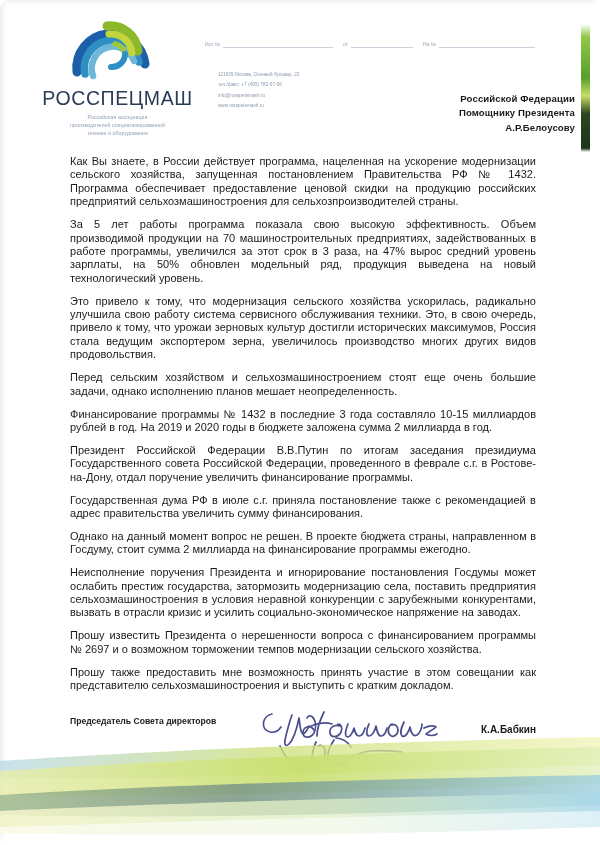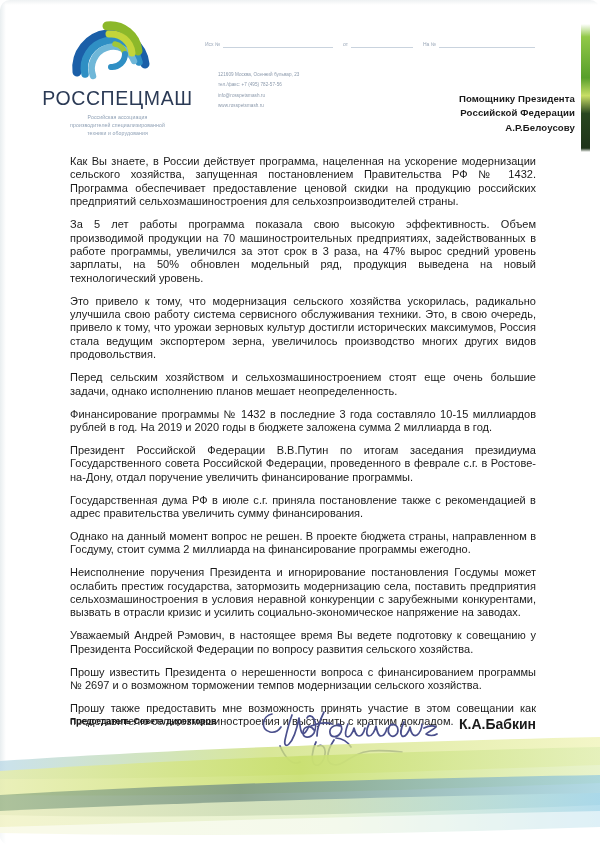--- a/index.html
+++ b/index.html
@@ -160,22 +160,22 @@
     left: 0;
     top: 0;
     font-size: 8.6px;
     font-weight: bold;
     color: #1b1b1b;
     white-space: nowrap;
   }
   .sign-name {
     position: absolute;
     right: 0;
-    top: 0;
-    font-size: 14px;
+    top: 8px;
+    font-size: 10px;
     font-weight: bold;
     color: #1b1b1b;
     white-space: nowrap;
   }
   .signature-ink {
     position: absolute;
     left: 186px;
     top: -14px;
     width: 300px;
     height: 64px;
@@ -248,37 +248,36 @@
   </div>
 
   <div class="contacts">
     <div>121609 Москва, Осенний бульвар, 23</div>
     <div>тел./факс: +7 (495) 782-57-56</div>
     <div>info@rosspetsmash.ru</div>
     <div>www.rosspetsmash.ru</div>
   </div>
 
   <div class="addressee">
+    <div>Российской Федерации</div>
     <div>Помощнику Президента</div>
-    <div>Российской Федерации</div>
     <div>А.Р.Белоусову</div>
   </div>
 
 
   <div class="body-text">
     <p>Как Вы знаете, в России действует программа, нацеленная на ускорение модернизации сельского хозяйства, запущенная постановлением Правительства РФ № 1432. Программа обеспечивает предоставление ценовой скидки на продукцию российских предприятий сельхозмашиностроения для сельхозпроизводителей страны.</p>
     <p>За 5 лет работы программа показала свою высокую эффективность. Объем производимой продукции на 70 машиностроительных предприятиях, задействованных в работе программы, увеличился за этот срок в 3 раза, на 47% вырос средний уровень зарплаты, на 50% обновлен модельный ряд, продукция выведена на новый технологический уровень.</p>
     <p>Это привело к тому, что модернизация сельского хозяйства ускорилась, радикально улучшила свою работу система сервисного обслуживания техники. Это, в свою очередь, привело к тому, что урожаи зерновых культур достигли исторических максимумов, Россия стала ведущим экспортером зерна, увеличилось производство многих других видов продовольствия.</p>
     <p>Перед сельским хозяйством и сельхозмашиностроением стоят еще очень большие задачи, однако исполнению планов мешает неопределенность.</p>
     <p>Финансирование программы № 1432 в последние 3 года составляло 10-15 миллиардов рублей в год. На 2019 и 2020 годы в бюджете заложена сумма 2 миллиарда в год.</p>
     <p>Президент Российской Федерации В.В.Путин по итогам заседания президиума Государственного совета Российской Федерации, проведенного в феврале с.г. в Ростове-на-Дону, отдал поручение увеличить финансирование программы.</p>
     <p>Государственная дума РФ в июле с.г. приняла постановление также с рекомендацией в адрес правительства увеличить сумму финансирования.</p>
     <p>Однако на данный момент вопрос не решен. В проекте бюджета страны, направленном в Госдуму, стоит сумма 2 миллиарда на финансирование программы ежегодно.</p>
     <p>Неисполнение поручения Президента и игнорирование постановления Госдумы может ослабить престиж государства, затормозить модернизацию села, поставить предприятия сельхозмашиностроения в условия неравной конкуренции с зарубежными конкурентами, вызвать в отрасли кризис и усилить социально-экономическое напряжение на заводах.</p>
-    <p>Уважаемый Андрей Рэмович, в настоящее время Вы ведете подготовку к совещанию у Президента Российской Федерации по вопросу развития сельского хозяйства.</p>
     <p>Прошу известить Президента о нерешенности вопроса с финансированием программы № 2697 и о возможном торможении темпов модернизации сельского хозяйства.</p>
     <p>Прошу также предоставить мне возможность принять участие в этом совещании как представителю сельхозмашиностроения и выступить с кратким докладом.</p>
   </div>
 
   <div class="sign-row">
     <div class="sign-title">Председатель Совета директоров</div>
     <div class="signature-ink">
       <svg viewBox="0 0 300 64" width="300" height="64" xmlns="http://www.w3.org/2000/svg">
         <g fill="none" stroke="#4a4f8c" stroke-width="1.7" stroke-linecap="round" stroke-linejoin="round">
           <path d="M16 12 C6 14, 4 28, 14 30 C19 31, 23 28, 25 25"></path>

